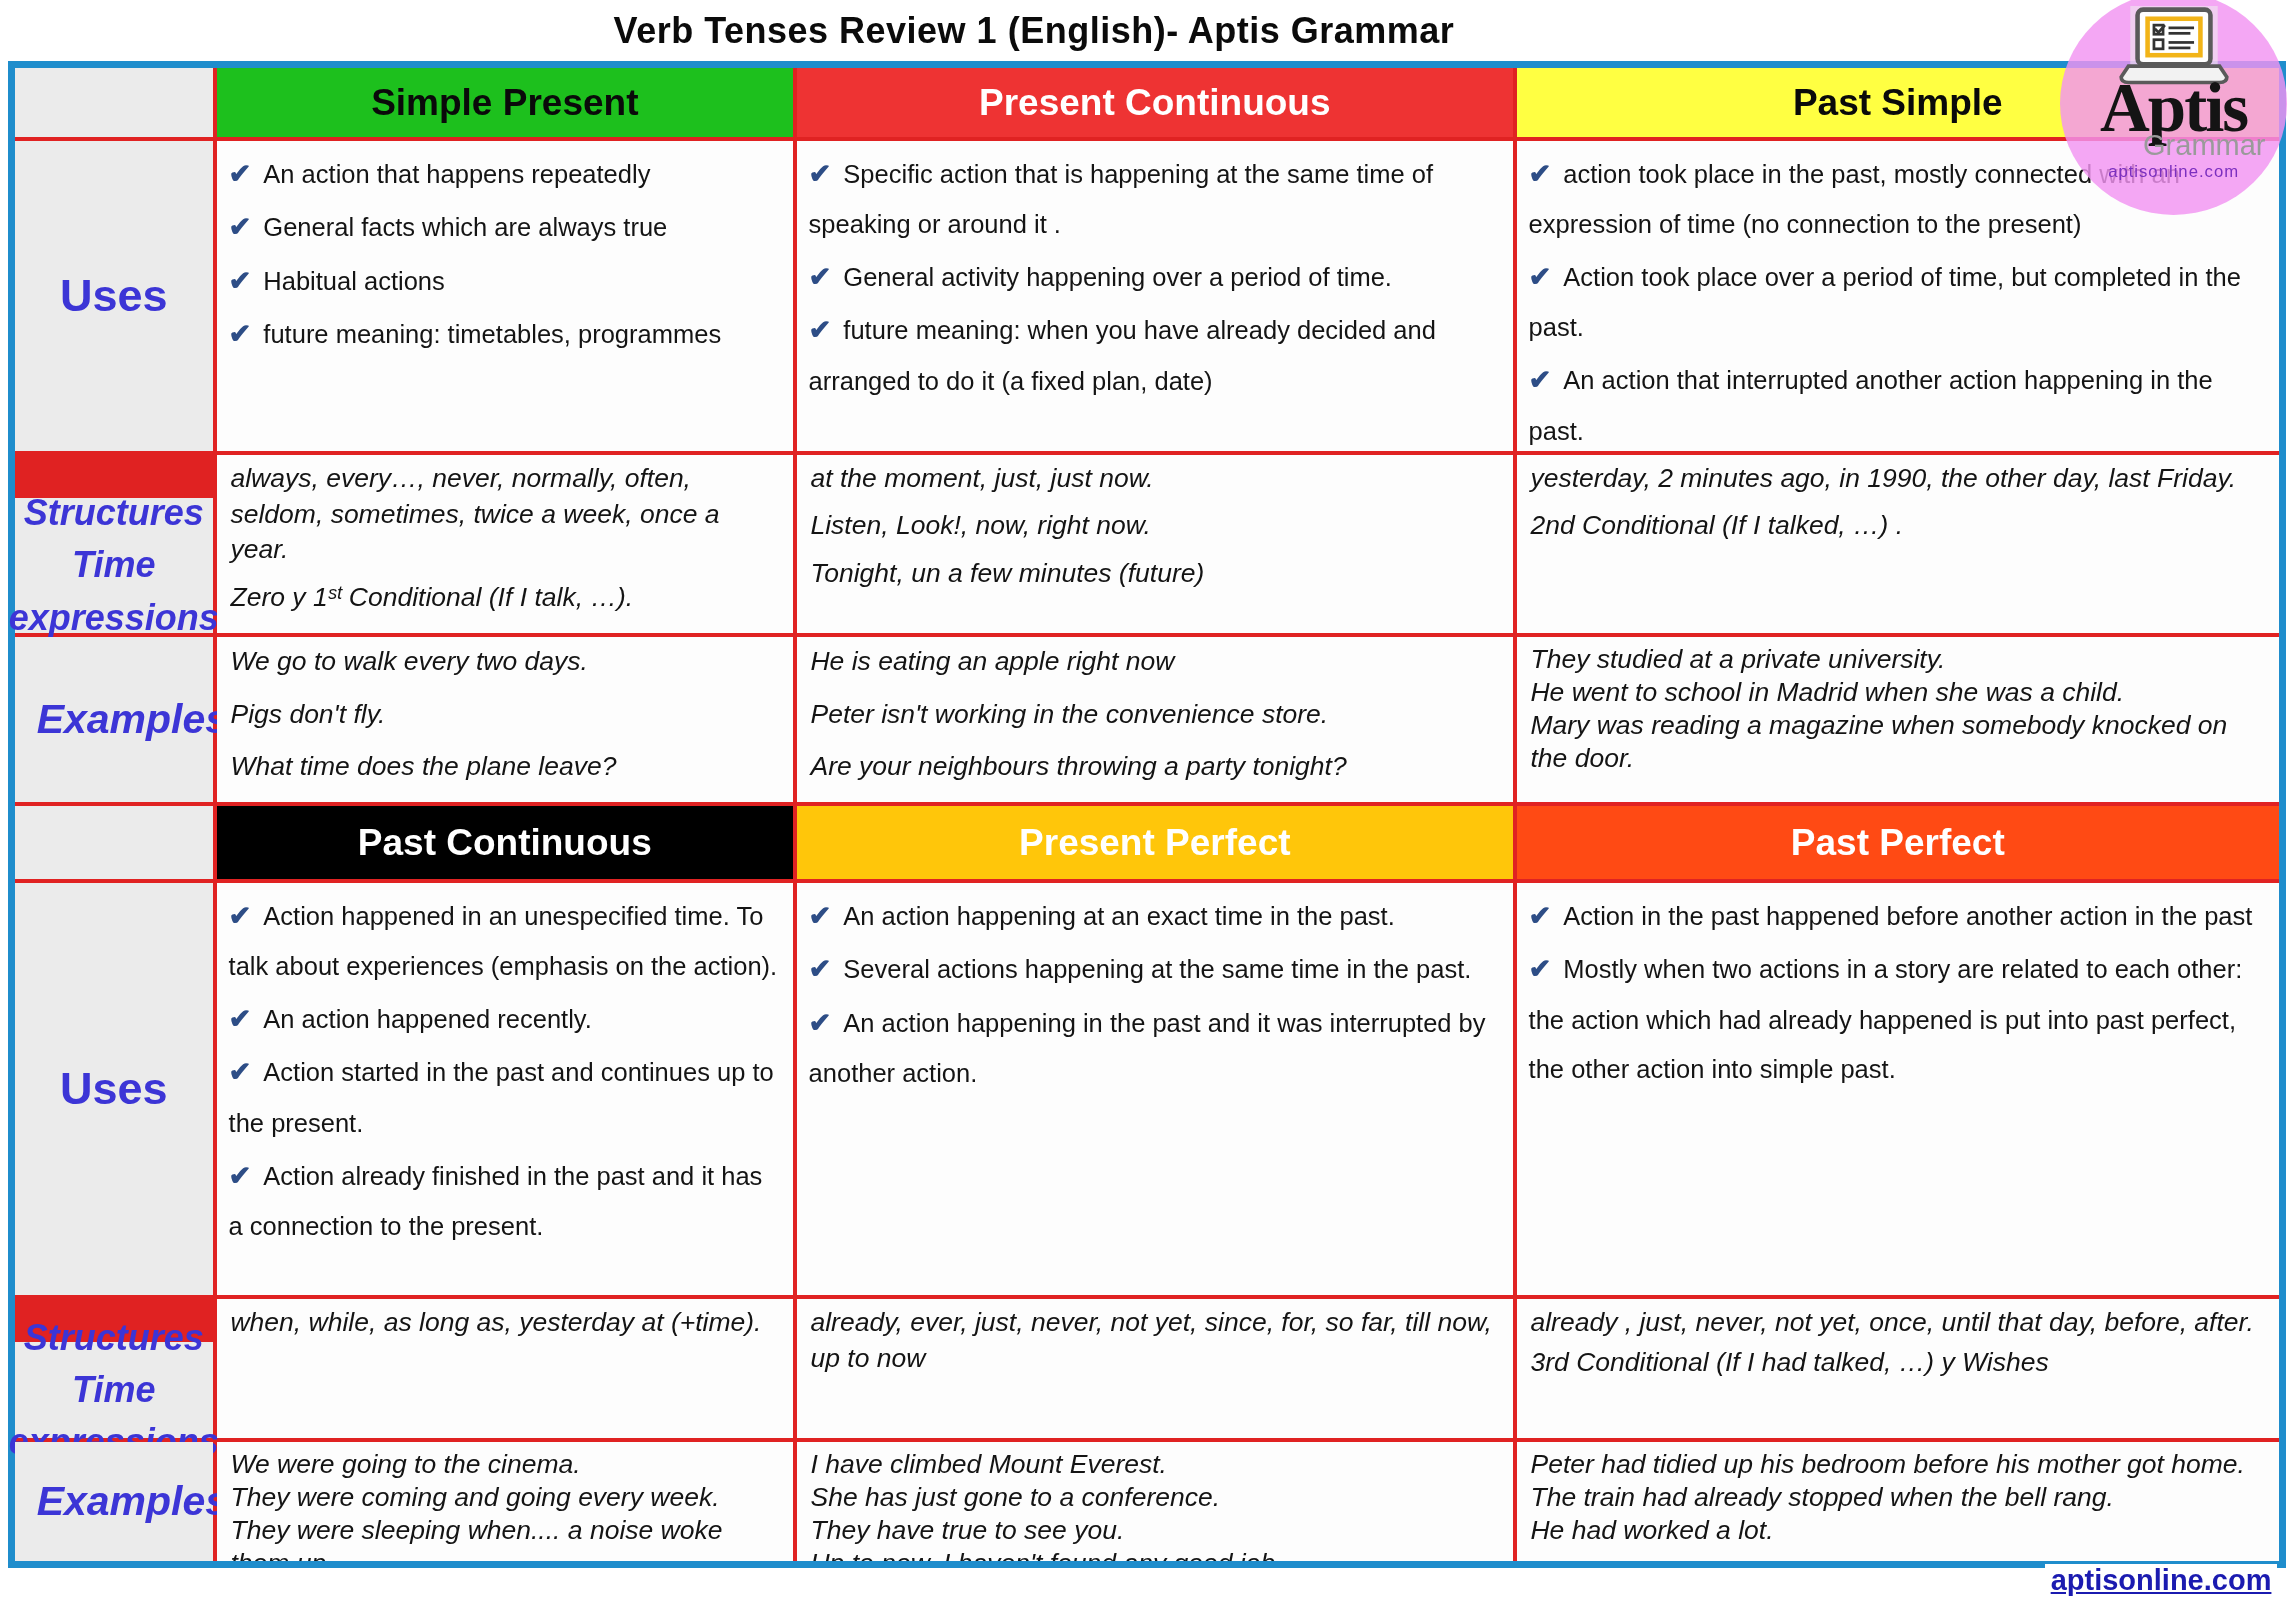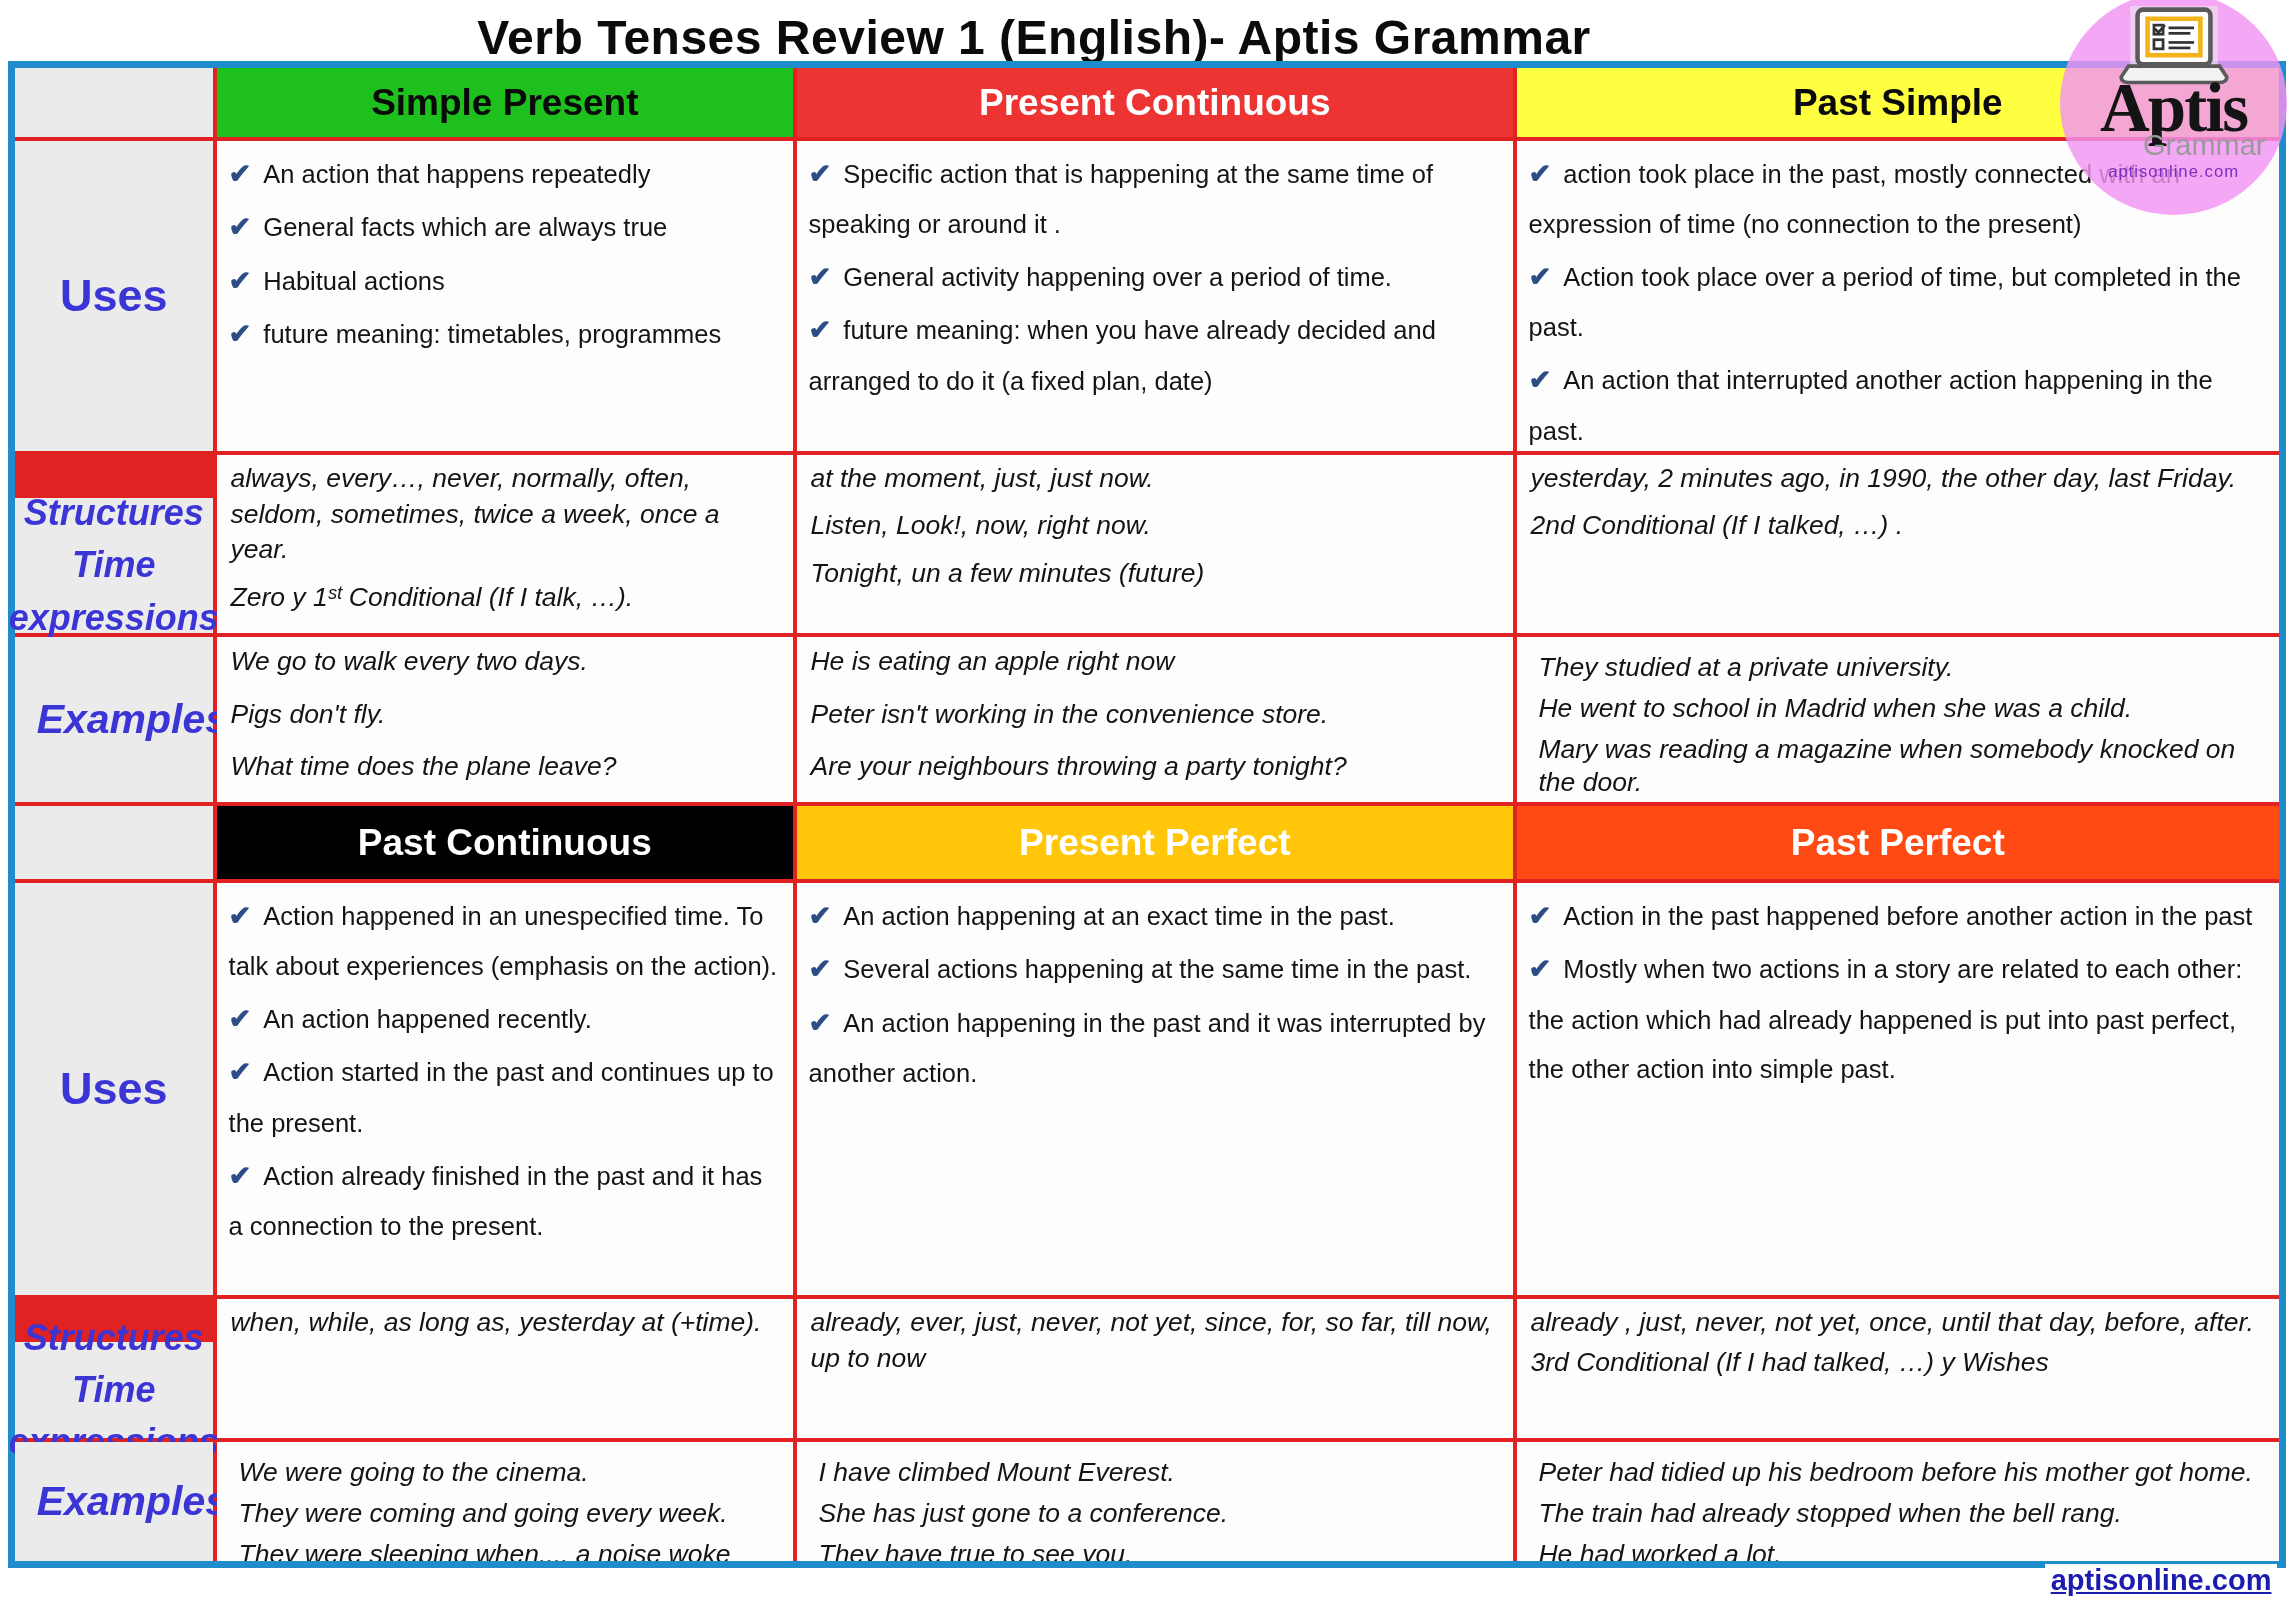--- a/index.html
+++ b/index.html
@@ -2,21 +2,21 @@
 <html><head>
 <meta charset="utf-8">
 <style>
   html,body{margin:0;padding:0;}
   body{
     width:2293px;height:1620px;position:relative;background:#ffffff;
     font-family:"Liberation Sans",sans-serif;color:#111;overflow:hidden;
   }
   .page-title{
     position:absolute;top:9.8px;left:0;width:2068px;text-align:center;
-    font-size:48px;font-weight:800;letter-spacing:0.5px;color:#0b0b0b;
+    font-size:36px;font-weight:800;letter-spacing:0.5px;color:#0b0b0b;
   }
   
   .tense-table{
     position:absolute;left:7.8px;top:61px;width:2278px;height:1507px;
     box-sizing:border-box;border:7.8px solid #1f8dcc;background:#e02222;
     display:grid;gap:4px;
     grid-template-columns:198px 576px 716px 1fr;
     grid-template-rows:69px 310px 178px 165px 73px 412px 139px 1fr;
   }
   .cell{background:#fdfdfd;padding:5.9px 13.7px;overflow:hidden;box-sizing:border-box;}
@@ -37,21 +37,21 @@
   .bg-pastc{background:#000000;color:#ffffff;}
   .bg-pp{background:#ffc60a;color:#ffffff;}
   .bg-pastp{background:#ff4a14;color:#ffffff;}
   
   .uses-cell{padding:5.9px 11.8px;}
   .use{font-size:25.5px;line-height:1.95;color:#141414;}
   .chk{color:#2d4d86;font-size:27.4px;margin-right:11.8px;font-weight:bold;}
   
   .st p,.ex p{font-style:italic;font-size:26.5px;color:#141414;margin:0 0 11.8px 0;line-height:1.35;}
   .ex p{margin:0 0 15.7px 0;line-height:1.4;}
-  .ex.tight p{margin:8px;line-height:1.25;}
+  .ex.tight p{margin:0;line-height:1.25;}
   .st.tight p{margin:0 0 3.9px 0;font-style:italic;}
   
   .logo{
     position:absolute;top:-7.8px;right:5.9px;width:227px;height:223px;z-index:5;
     display:flex;flex-direction:column;align-items:center;pointer-events:none;
   }
   .logo-circle{
     position:absolute;inset:0;border-radius:50%;
     background:rgba(242,148,242,.82);
   }

